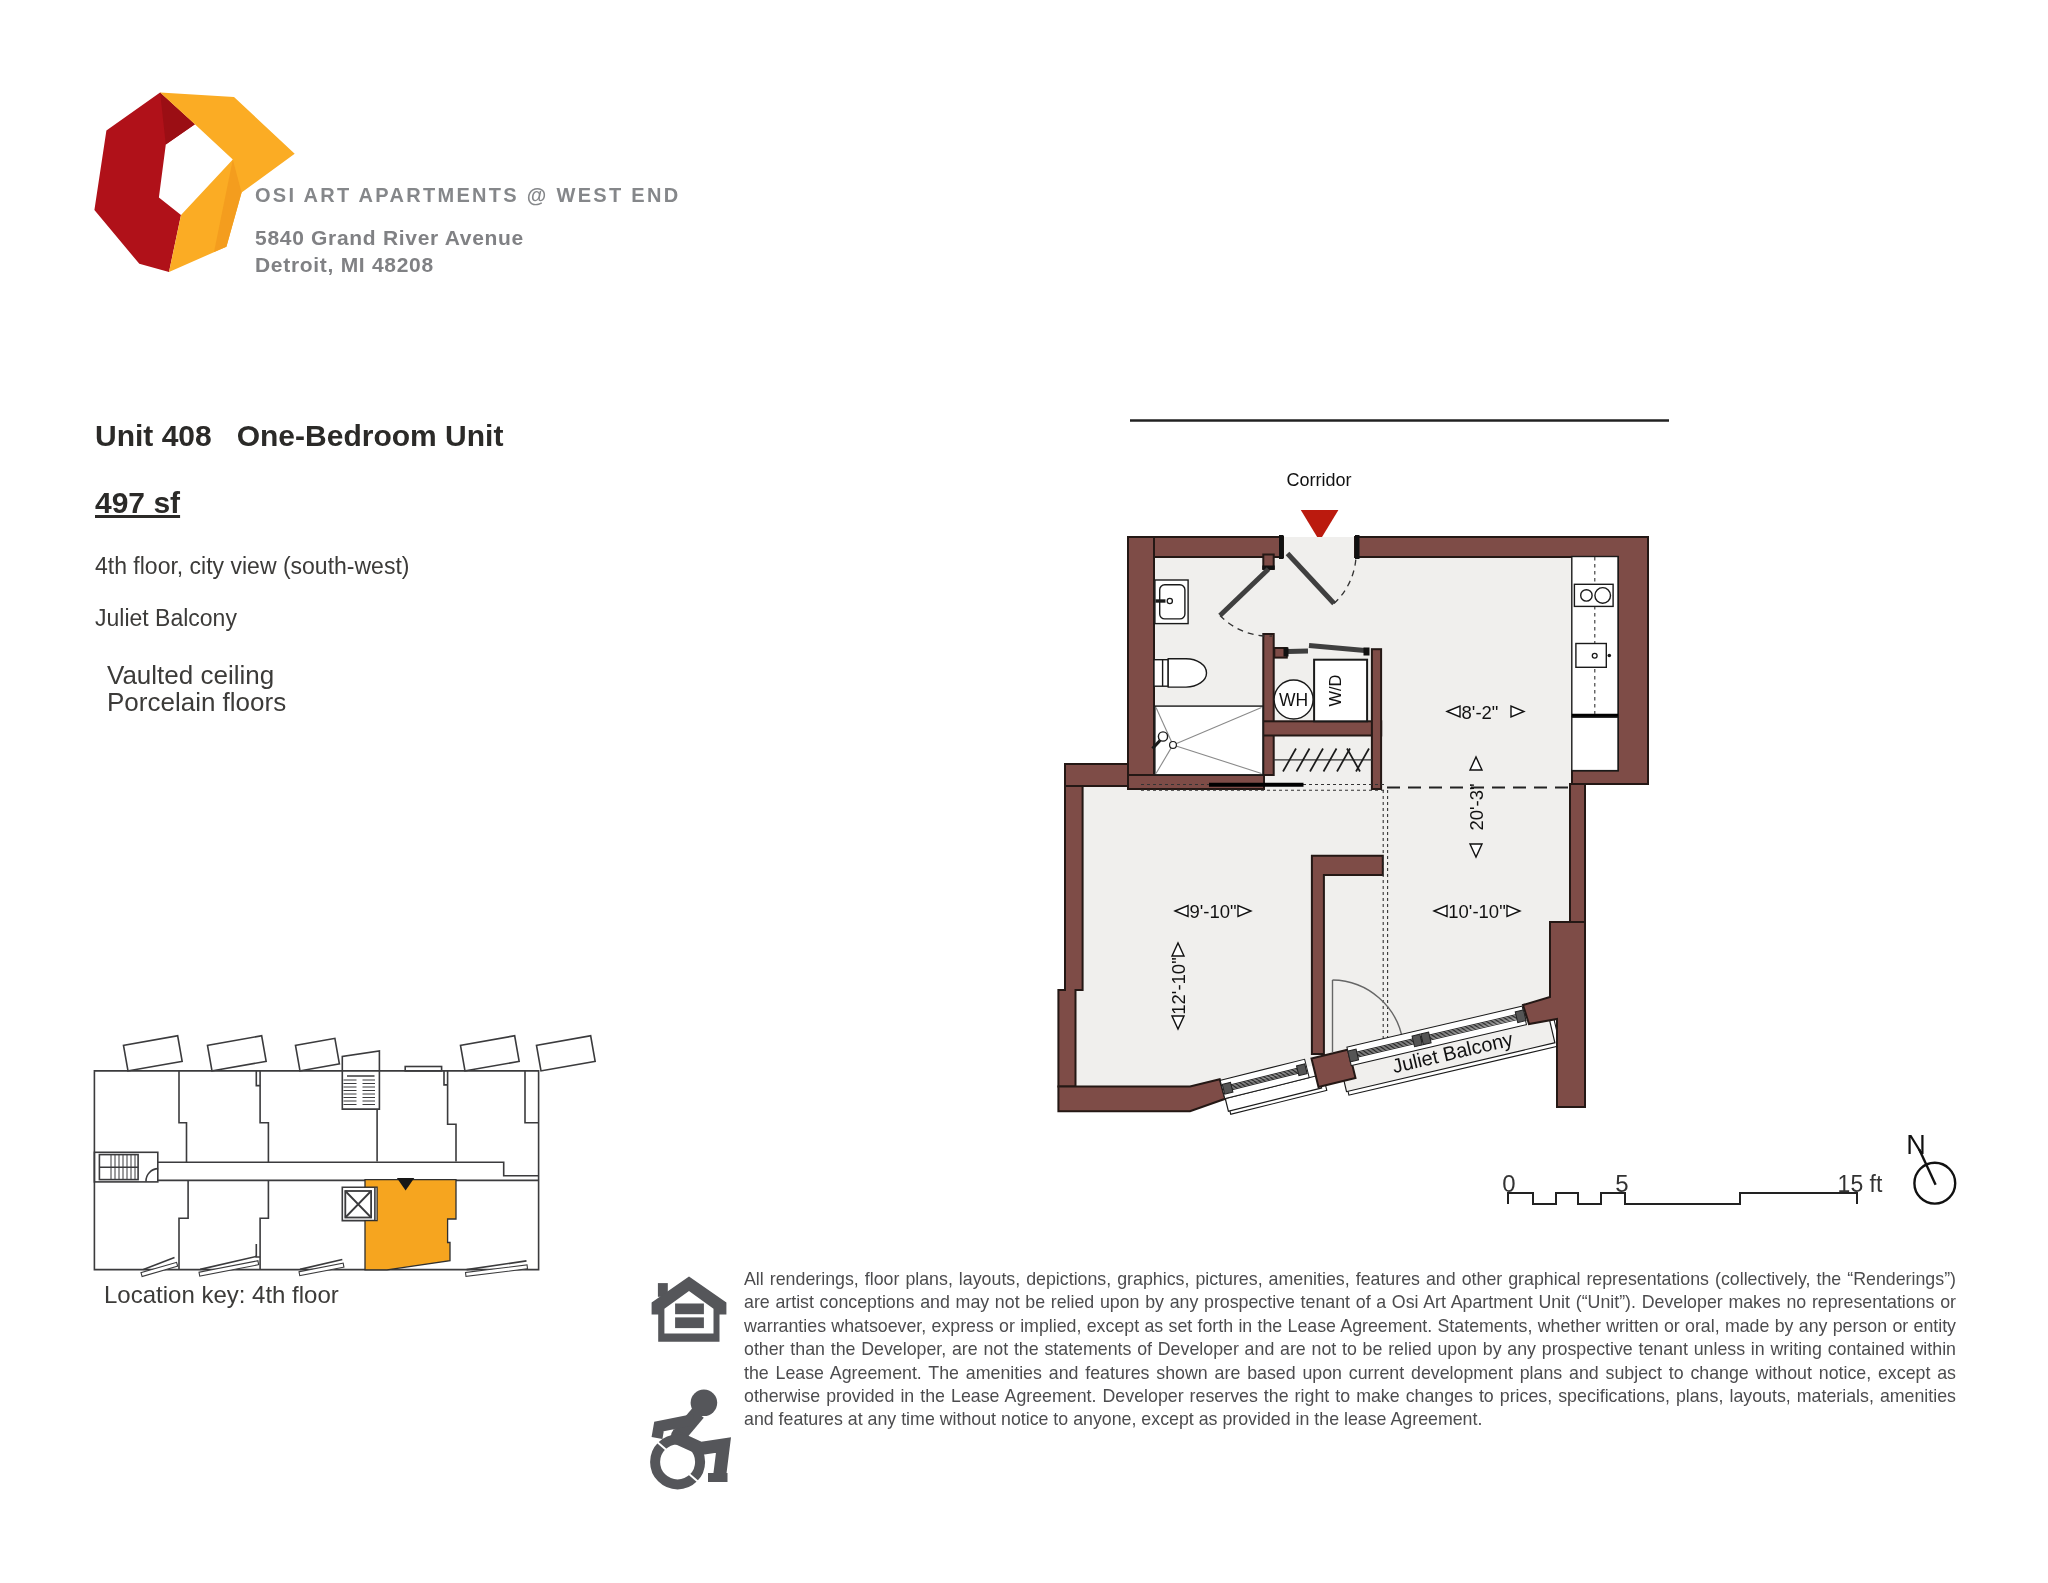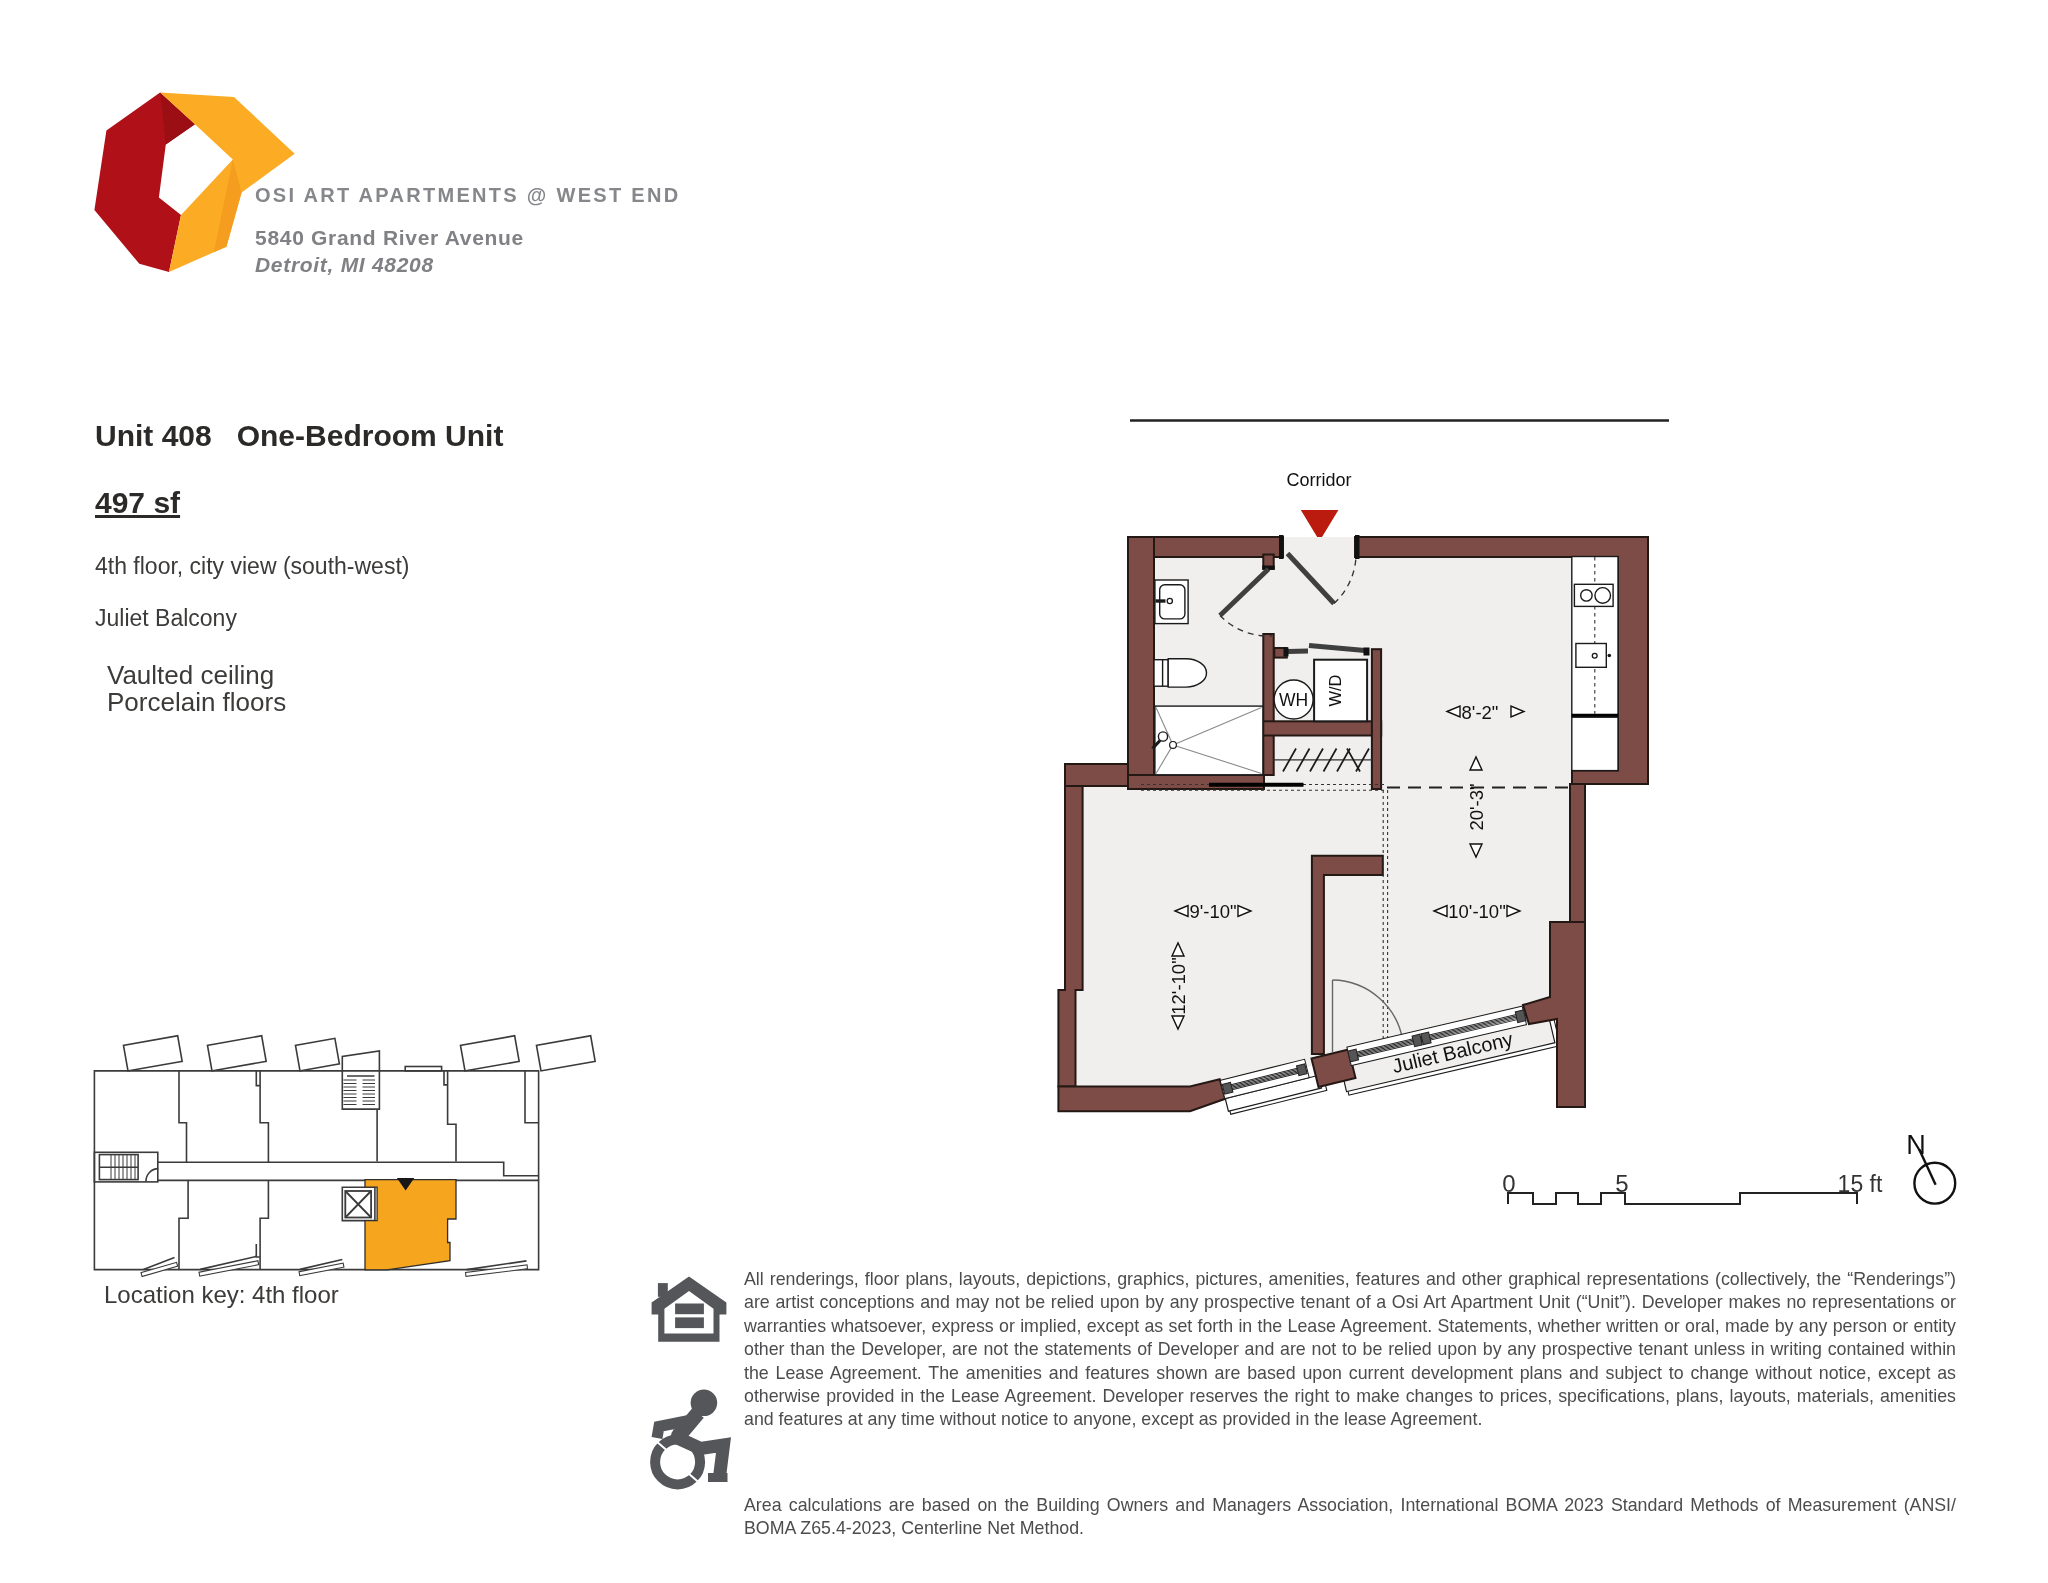--- a/index.html
+++ b/index.html
@@ -19,21 +19,21 @@
 
     <polygon points="160.1,92.6 234,97 294.7,153.8 241.6,192.4 226.4,246.7 169,272 181,215.1 232.8,159.6 194.9,124.2" fill="#fbac24"></polygon>
 
     <polygon points="232.8,159.6 241.6,192.4 226.4,246.7 214,252" fill="#f49d1e"></polygon>
   </svg>
 
   <div class="abs" style="left:255px;top:184px;font-size:20px;font-weight:bold;letter-spacing:2.3px;color:#85878a;">OSI ART APARTMENTS @ WEST END</div>
 
   <div class="abs" style="left:255px;top:226px;font-size:21px;font-weight:bold;letter-spacing:0.7px;color:#808184;">5840 Grand River Avenue</div>
 
-  <div class="abs" style="left:255px;top:253px;font-size:21px;font-weight:bold;letter-spacing:0.7px;color:#808184;font-style:italic;">Detroit, MI 48208</div>
+  <div class="abs" style="left:255px;top:253px;font-size:21px;font-weight:bold;letter-spacing:0.7px;color:#808184;">Detroit, MI 48208</div>
 
   <div class="abs" style="left:95px;top:419px;font-size:30px;font-weight:bold;color:#2b2a28;">Unit 408&nbsp;&nbsp;&nbsp;One-Bedroom Unit</div>
 
   <div class="abs" style="left:95px;top:486px;font-size:30px;font-weight:bold;color:#2b2a28;text-decoration:underline;">497 sf</div>
 
   <div class="abs" style="left:95px;top:553px;font-size:23px;color:#3c3b39;">4th floor, city view (south-west)</div>
 
   <div class="abs" style="left:95px;top:605px;font-size:23px;color:#3c3b39;">Juliet Balcony</div>
 
   <div class="abs" style="left:107px;top:662px;font-size:26px;color:#3c3b39;line-height:26.8px;">Vaulted ceiling<br>Porcelain floors</div>
@@ -375,16 +375,15 @@
       <path d="M671,1435 L700.5,1448.5 L723.5,1445 L719.5,1477" stroke="#55565a" stroke-width="13" fill="none"></path>
       <path d="M708,1477.5 L727.5,1477.5" stroke="#55565a" stroke-width="9" fill="none"></path>
       <circle cx="677.6" cy="1461.9" r="22.5" fill="none" stroke="#55565a" stroke-width="10"></circle>
       <path d="M655.5,1440.5 L667,1450.5" stroke="#ffffff" stroke-width="2" fill="none"></path>
       <path d="M688.5,1473.5 L699.5,1483" stroke="#ffffff" stroke-width="2" fill="none"></path>
     </g>
   </svg>
 
   <div class="abs" style="left:744px;top:1268px;width:1212px;font-size:17.8px;line-height:23.4px;color:#4c4c4e;text-align:justify;">
     <div>All renderings, floor plans, layouts, depictions, graphics, pictures, amenities, features and other graphical representations (collectively, the “Renderings”) are artist conceptions and may not be relied upon by any prospective tenant of a Osi Art Apartment Unit (“Unit”). Developer makes no representations or warranties whatsoever, express or implied, except as set forth in the Lease Agreement. Statements, whether written or oral, made by any person or entity other than the Developer, are not the statements of Developer and are not to be relied upon by any prospective tenant unless in writing contained within the Lease Agreement. The amenities and features shown are based upon current development plans and subject to change without notice, except as otherwise provided in the Lease Agreement. Developer reserves the right to make changes to prices, specifications, plans, layouts, materials, amenities and features at any time without notice to anyone, except as provided in the lease Agreement.</div>
-    <div style="margin-top:62px;">Area calculations are based on the Building Owners and Managers Association, International BOMA 2023 Standard Methods of Measurement (ANSI/ BOMA Z65.4-2023, Centerline Net Method.</div>
   </div>
 
 </div>
 
 </body></html>

